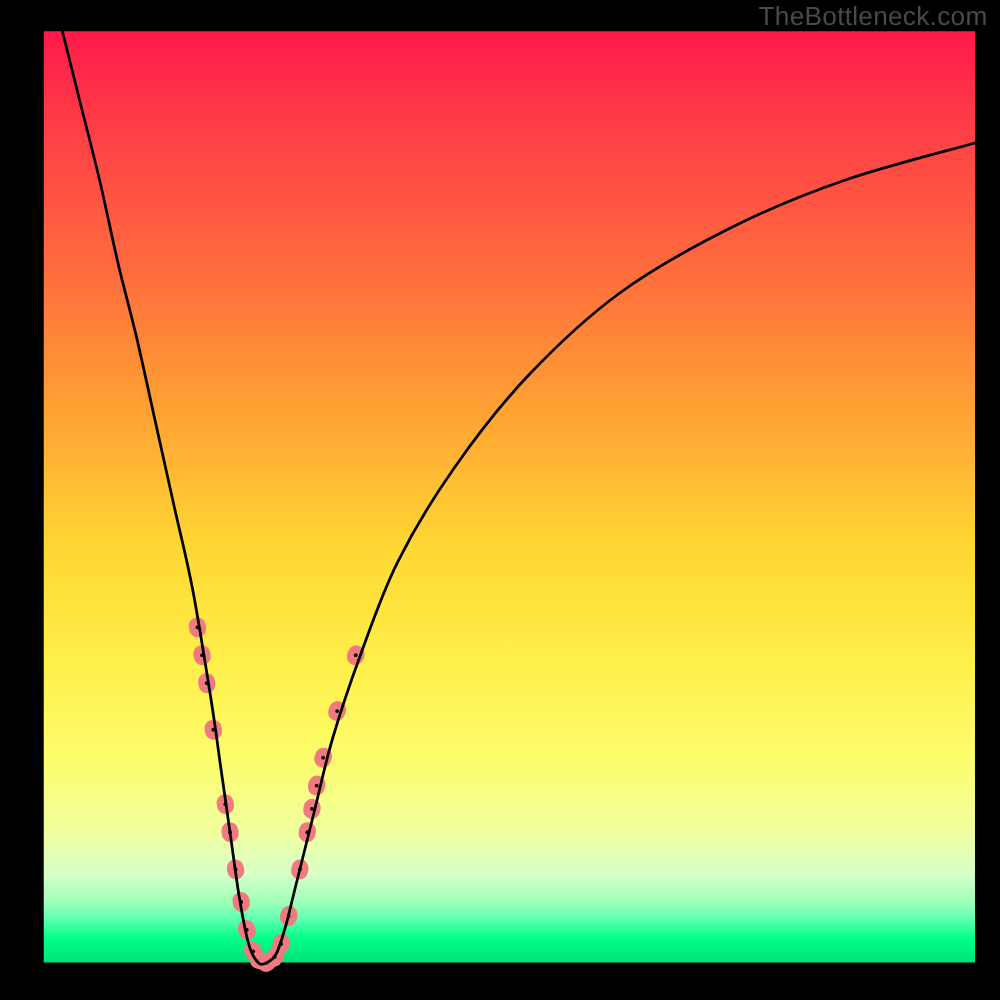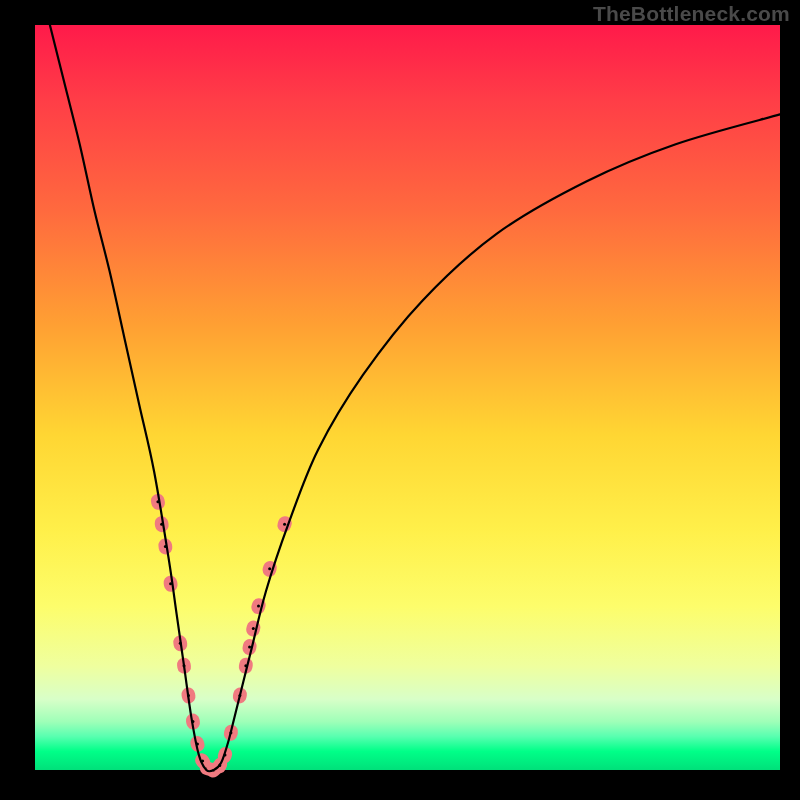--- a/index.html
+++ b/index.html
@@ -40,21 +40,21 @@
       #00ff88 97.5%,
       #00e07a 100%
     );
   }
   .watermark {
     position: absolute;
     top: 2px;
     right: 10px;
     color: #4a4a4a;
     font-size: 21px;
-    font-weight: 700;
+    font-weight: 400;
     letter-spacing: 0.2px;
     user-select: none;
     margin-left: 28px;
   }
   svg.curve {
     position: absolute;
     left: 0;
     top: 0;
     width: 745px;
     height: 745px;

